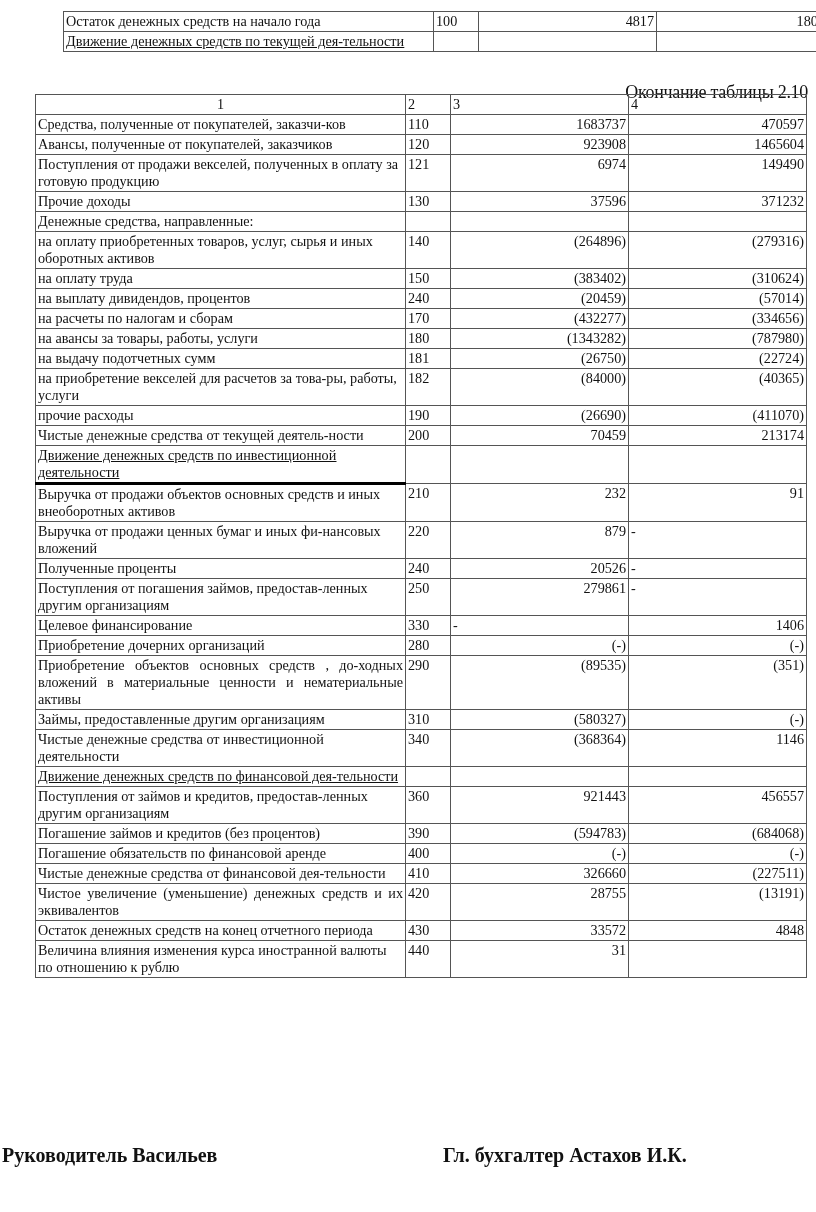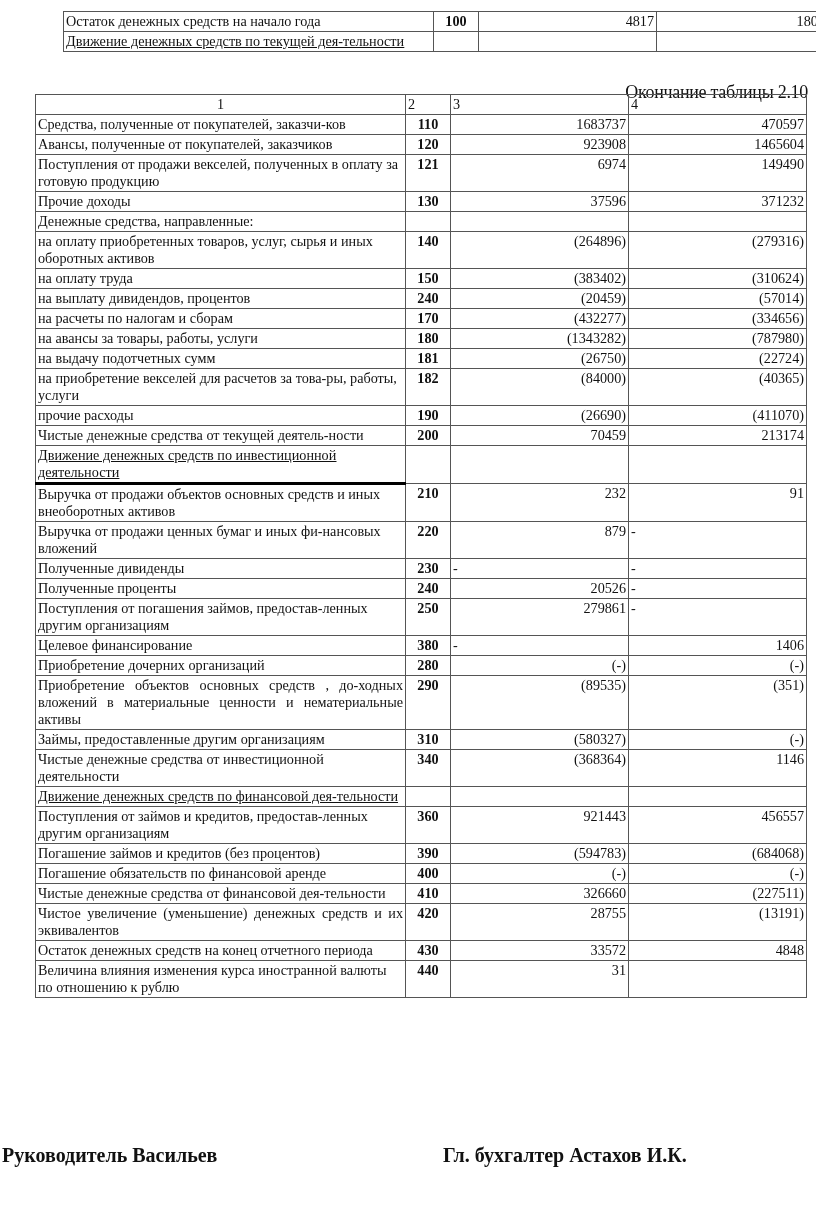--- a/index.html
+++ b/index.html
@@ -17,21 +17,21 @@
     border: 1px solid #555;
     padding: 1px 2px 1px 2px;
     vertical-align: top;
   }
   col.c1 { width: 370px; }
   col.c2 { width: 45px; }
   col.c3 { width: 178px; }
   col.c4 { width: 178px; }
   td.num { text-align: right; padding-right: 8px; }
   td.dash { text-align: left; }
-  td.code { text-align: center; font-weight: bold; }
+  td.code { text-align: left; }
   td.hdr-center { text-align: center; }
   .sec { text-decoration: underline; }
   .just { text-align: justify; text-align-last: left; margin-left: 15px; }
   tr.thick-top td.name { border-top: 3px solid #000; }
   #t1 { top: 11px; margin-left: 28px; }
   #t2 { top: 94px; }
   .caption {
     position: absolute; right: 8px; top: 82px;
     font-size: 18px; letter-spacing: -0.3px;
   }
@@ -181,40 +181,34 @@
         <td class="num">232</td>
         <td class="num">91</td>
       </tr>
       <tr>
         <td class="name">Выручка от продажи ценных бумаг и иных фи-нансовых вложений</td>
         <td class="code">220</td>
         <td class="num">879</td>
         <td class="dash">-</td>
       </tr>
       <tr>
-        <td class="name">Полученные дивиденды</td>
-        <td class="code">230</td>
-        <td class="dash">-</td>
-        <td class="dash">-</td>
-      </tr>
-      <tr>
         <td class="name">Полученные проценты</td>
         <td class="code">240</td>
         <td class="num">20526</td>
         <td class="dash">-</td>
       </tr>
       <tr>
         <td class="name">Поступления от погашения займов, предостав-ленных другим организациям</td>
         <td class="code">250</td>
         <td class="num">279861</td>
         <td class="dash">-</td>
       </tr>
       <tr>
         <td class="name">Целевое финансирование</td>
-        <td class="code">380</td>
+        <td class="code">330</td>
         <td class="dash">-</td>
         <td class="num">1406</td>
       </tr>
       <tr>
         <td class="name">Приобретение дочерних организаций</td>
         <td class="code">280</td>
         <td class="num">(-)</td>
         <td class="num">(-)</td>
       </tr>
       <tr>

